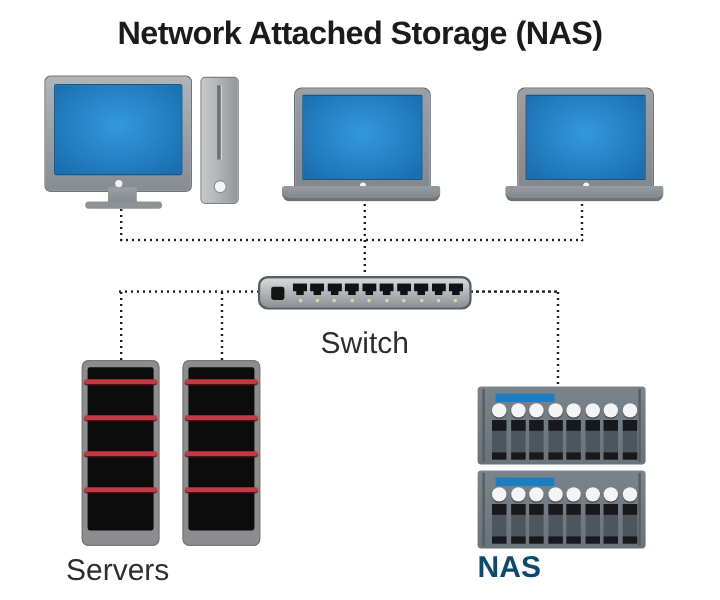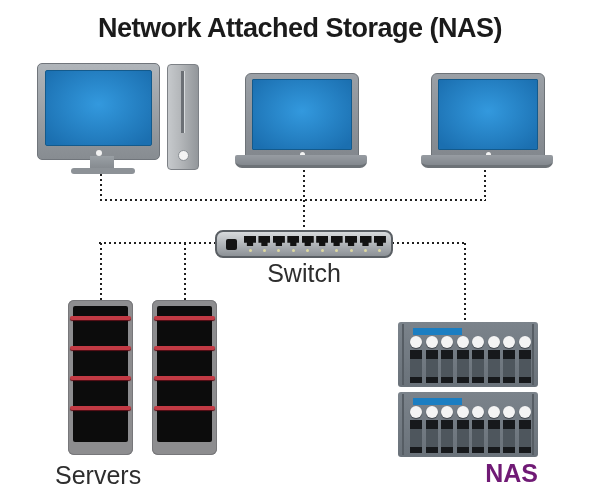--- a/index.html
+++ b/index.html
@@ -57,21 +57,21 @@
   .switch{position:absolute;left:215px;top:230px;width:178px;height:28px;
     background:linear-gradient(180deg,#d7dadc,#aeb2b6 55%,#8c9196);
     border:2px solid #5a5f64;border-radius:8px;box-sizing:border-box;}
   .uplink{position:absolute;left:9px;top:7px;width:11px;height:11px;background:#141414;border-radius:2px;}
   .ports{position:absolute;left:27px;right:5px;top:4px;height:20px;
     display:flex;justify-content:space-between;}
   .port{width:12px;display:flex;flex-direction:column;align-items:center;}
   .jack{width:12px;height:10px;background:#121212;display:block;
     clip-path:polygon(0 0,100% 0,100% 68%,76% 68%,76% 100%,24% 100%,24% 68%,0 68%);}
   .led{width:3px;height:3px;margin-top:3px;border-radius:50%;background:#ddd8a0;display:block;}
-  .switch-label{position:absolute;left:215px;top:259px;width:178px;text-align:center;
+  .switch-label{position:absolute;left:215px;top:272px;width:178px;text-align:center;
     font-size:25px;color:#2e2e2e;}
   
   .servers{position:absolute;left:68px;top:300px;width:149px;height:155px;
     display:flex;justify-content:space-between;}
   .server{position:relative;width:65px;height:155px;background:#8d8d8f;
     border-radius:6px;box-shadow:inset 0 0 0 1px #77777a;}
   .server .bay{position:absolute;left:5px;right:5px;top:6px;bottom:13px;
     background:#0c0c0c;border-radius:2px;}
   .stripes{position:absolute;left:2px;right:2px;top:16px;height:94px;
     display:flex;flex-direction:column;justify-content:space-between;}
@@ -87,22 +87,22 @@
   .nas-unit .ear-l{left:4px;} .nas-unit .ear-r{right:4px;}
   .nas-bar{position:absolute;left:15px;top:6px;width:49px;height:7px;background:#1b7ec2;}
   .bays{position:absolute;left:12px;right:7px;top:14px;bottom:3px;
     display:flex;justify-content:space-between;}
   .drive{width:12px;display:flex;flex-direction:column;align-items:center;}
   .drive .knob{width:12px;height:12px;border-radius:50%;background:#f4f4f4;
     box-shadow:0 1px 1px #3c4248;display:block;}
   .drive .tray{width:12px;height:33px;margin-top:2px;background:#4e565d;display:block;position:relative;}
   .drive .tray::before{content:"";position:absolute;left:0;top:0;width:12px;height:9px;background:#17191c;}
   .drive .tray::after{content:"";position:absolute;left:0;bottom:0;width:12px;height:6px;background:#17191c;}
-  .nas-label{position:absolute;left:398px;top:459px;width:140px;text-align:right;
-    font-size:25px;font-weight:bold;color:#701a75;}
+  .nas-label{position:absolute;left:398px;top:459px;width:140px;text-align:left;
+    font-size:25px;font-weight:bold;color:#0c4a6e;}
 </style>
 </head>
 <body>
 
 <div id="canvas">
 
   <div class="title">Network Attached Storage (NAS)</div>
 
   <div class="monitor">
     <div class="screen"></div>

